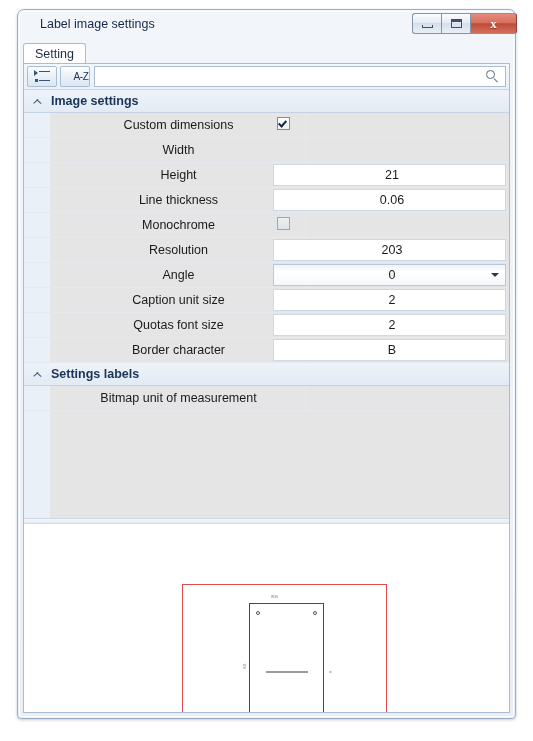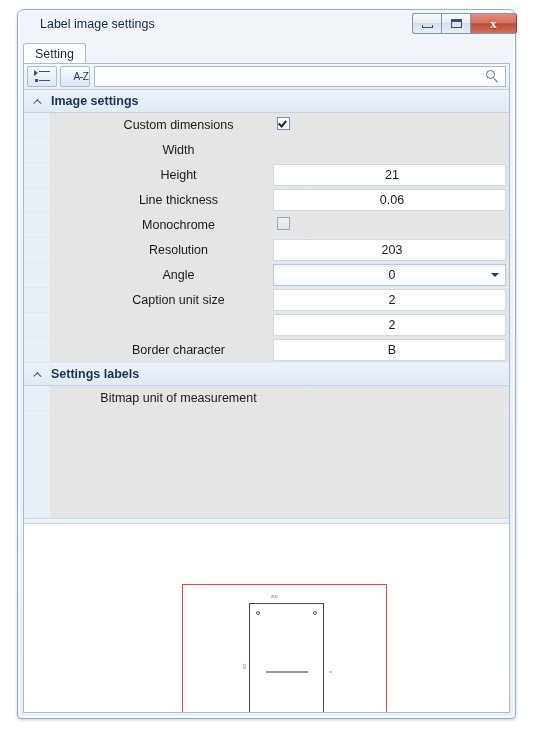--- a/index.html
+++ b/index.html
@@ -590,20 +590,21 @@
       <div class="prop-row">
         <div class="p-gut"></div>
         <div class="p-name">Caption unit size</div>
         <div class="p-val">
           <div class="textbox">2</div>
         </div>
       </div>
 
       <div class="prop-row">
         <div class="p-gut"></div>
+        <div class="p-name">Quotas font size</div>
         <div class="p-val">
           <div class="textbox">2</div>
         </div>
       </div>
 
       <div class="prop-row">
         <div class="p-gut"></div>
         <div class="p-name">Border character</div>
         <div class="p-val">
           <div class="textbox">B</div>

